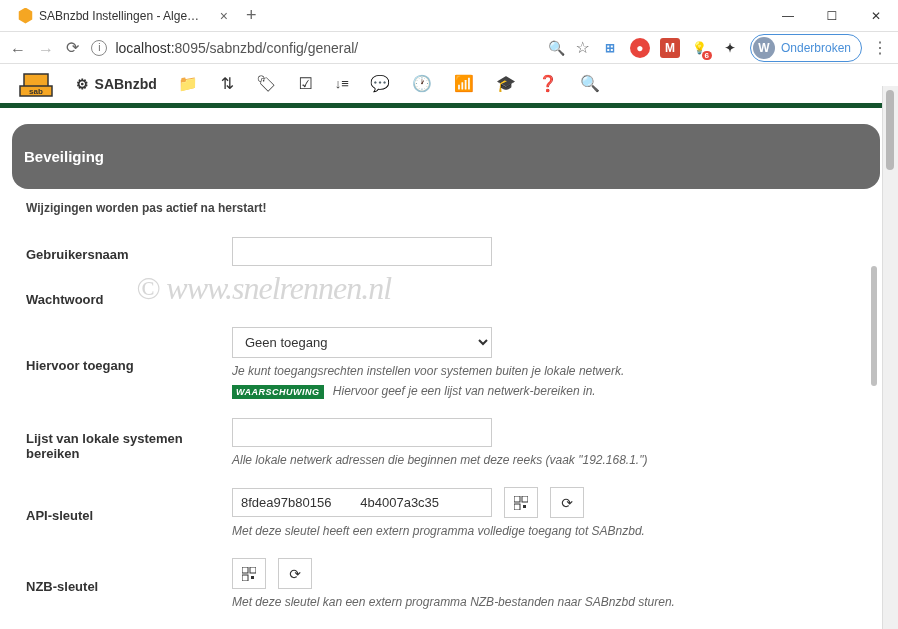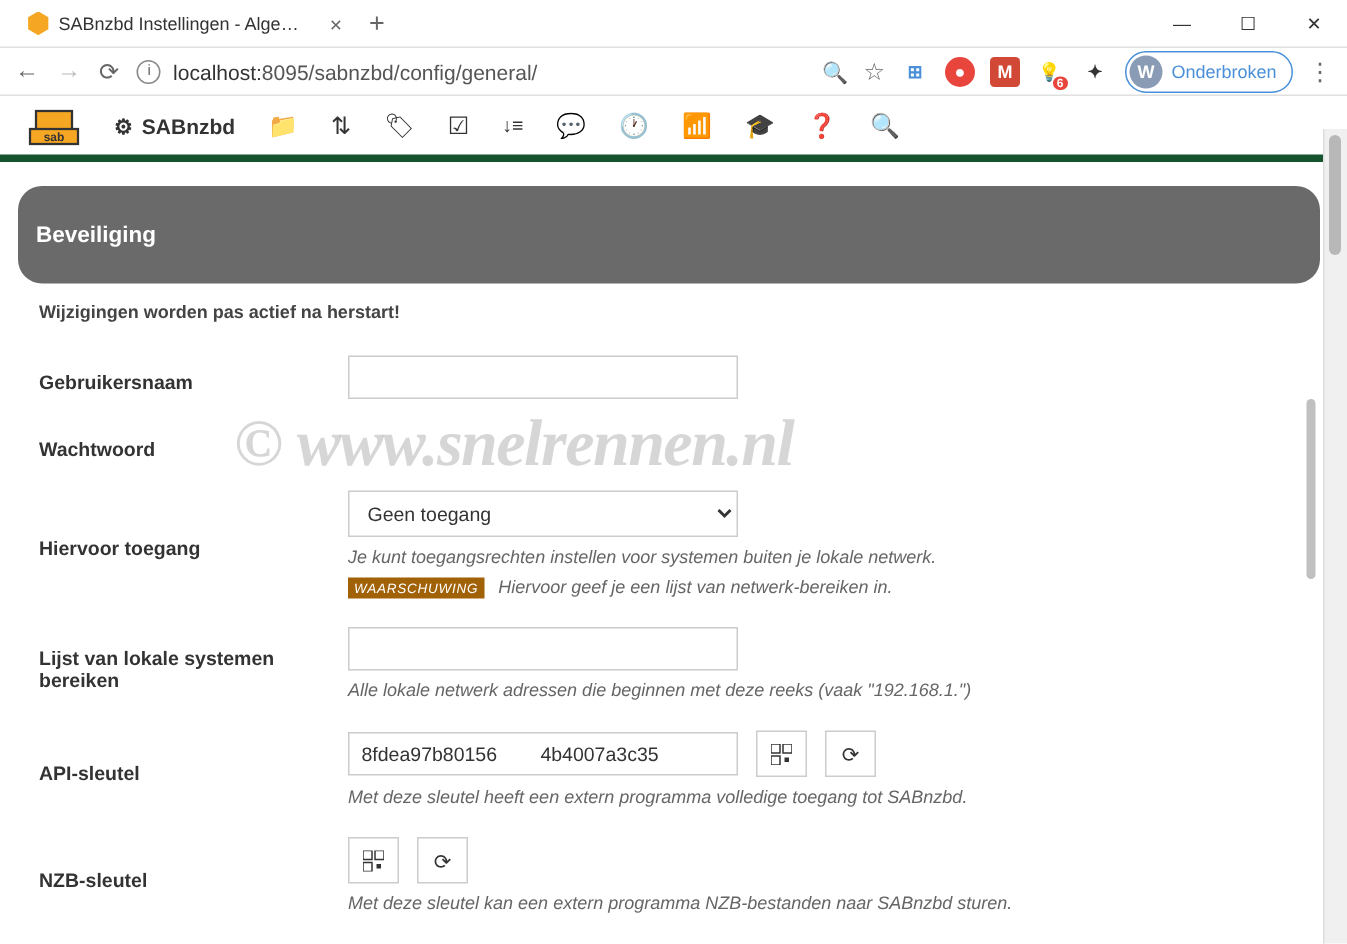--- a/index.html
+++ b/index.html
@@ -38,33 +38,33 @@
 .warn { font-weight: bold; color: #444; padding: 12px 14px; font-size: 12px; }
 .form { padding: 0 14px; }
 .row { display: flex; align-items: center; padding: 10px 0; }
 .lbl { width: 206px; font-weight: bold; font-size: 13px; color: #333; padding-top: 6px; }
 .fld { flex: 1; }
 .fld input[type=text], .fld input[type=password], .fld select {
   width: 260px; padding: 6px 8px; font-size: 13px; border: 1px solid #ccc; background: #fff; color: #333;
 }
 .fld select { width: 260px; }
 .help { font-style: italic; color: #666; font-size: 12px; margin-top: 6px; }
-.badge { background: #a16207; color: #fff; font-size: 9px; font-weight: normal; padding: 2px 4px; letter-spacing: 0.5px; }
+.badge { background: #15803d; color: #fff; font-size: 9px; font-weight: bold; padding: 2px 4px; letter-spacing: 0.5px; }
 .keyrow { display: flex; align-items: center; gap: 12px; }
 .iconbtn { width: 34px; height: 31px; border: 1px solid #ccc; background: #fff; display: inline-flex; align-items: center; justify-content: center; font-size: 14px; color: #333; }
 
 
 .scrolltrack { position: absolute; right: 0; top: 86px; width: 16px; height: calc(629px - 86px); background: #f0f0f0; border-left: 1px solid #ddd; }
 .scrollt { position: absolute; width: 8px; right: 4px; background: #b8b8b8; border-radius: 4px; }
 .scrollt.outer { top: 4px; height: 80px; }
 .inner-track { position: absolute; right: 18px; top: 86px; width: 12px; height: calc(629px - 86px); }
 .scrollt.inner { width: 6px; right: 3px; top: 180px; height: 120px; background: #c0c0c0; }
 
 
-.wm { position: absolute; top: 270px; left: 156px; font-size: 44px; font-style: italic; font-weight: bold; color: rgba(180,180,180,0.55); pointer-events: none; z-index: 50; letter-spacing: -1px; font-family: Georgia, serif; text-shadow: 1px 1px 0 #fff; white-space: nowrap; }
+.wm { position: absolute; top: 270px; left: 136px; font-size: 32px; font-style: italic; font-weight: normal; color: rgba(180,180,180,0.55); pointer-events: none; z-index: 50; letter-spacing: -1px; font-family: Georgia, serif; text-shadow: 1px 1px 0 #fff; white-space: nowrap; }
 </style>
 </head>
 <body>
 
 <div class="titlebar">
   <div class="tab">
     <span class="tab-fav"></span>
     <span style="white-space:nowrap;overflow:hidden;text-overflow:ellipsis;">SABnzbd Instellingen - Algemeen</span>
     <span class="tab-close">×</span>
   </div>

